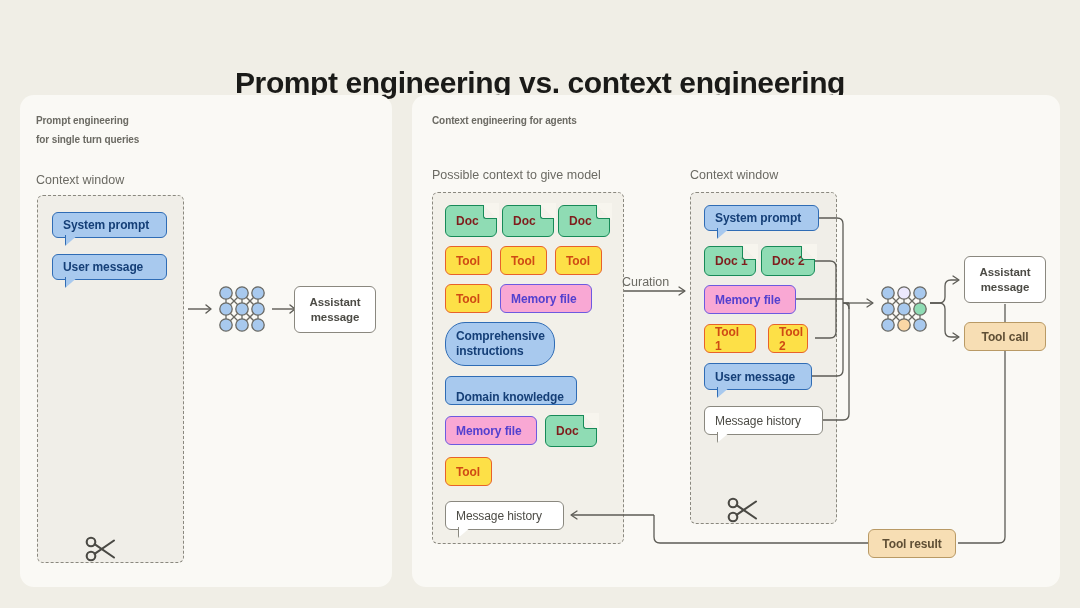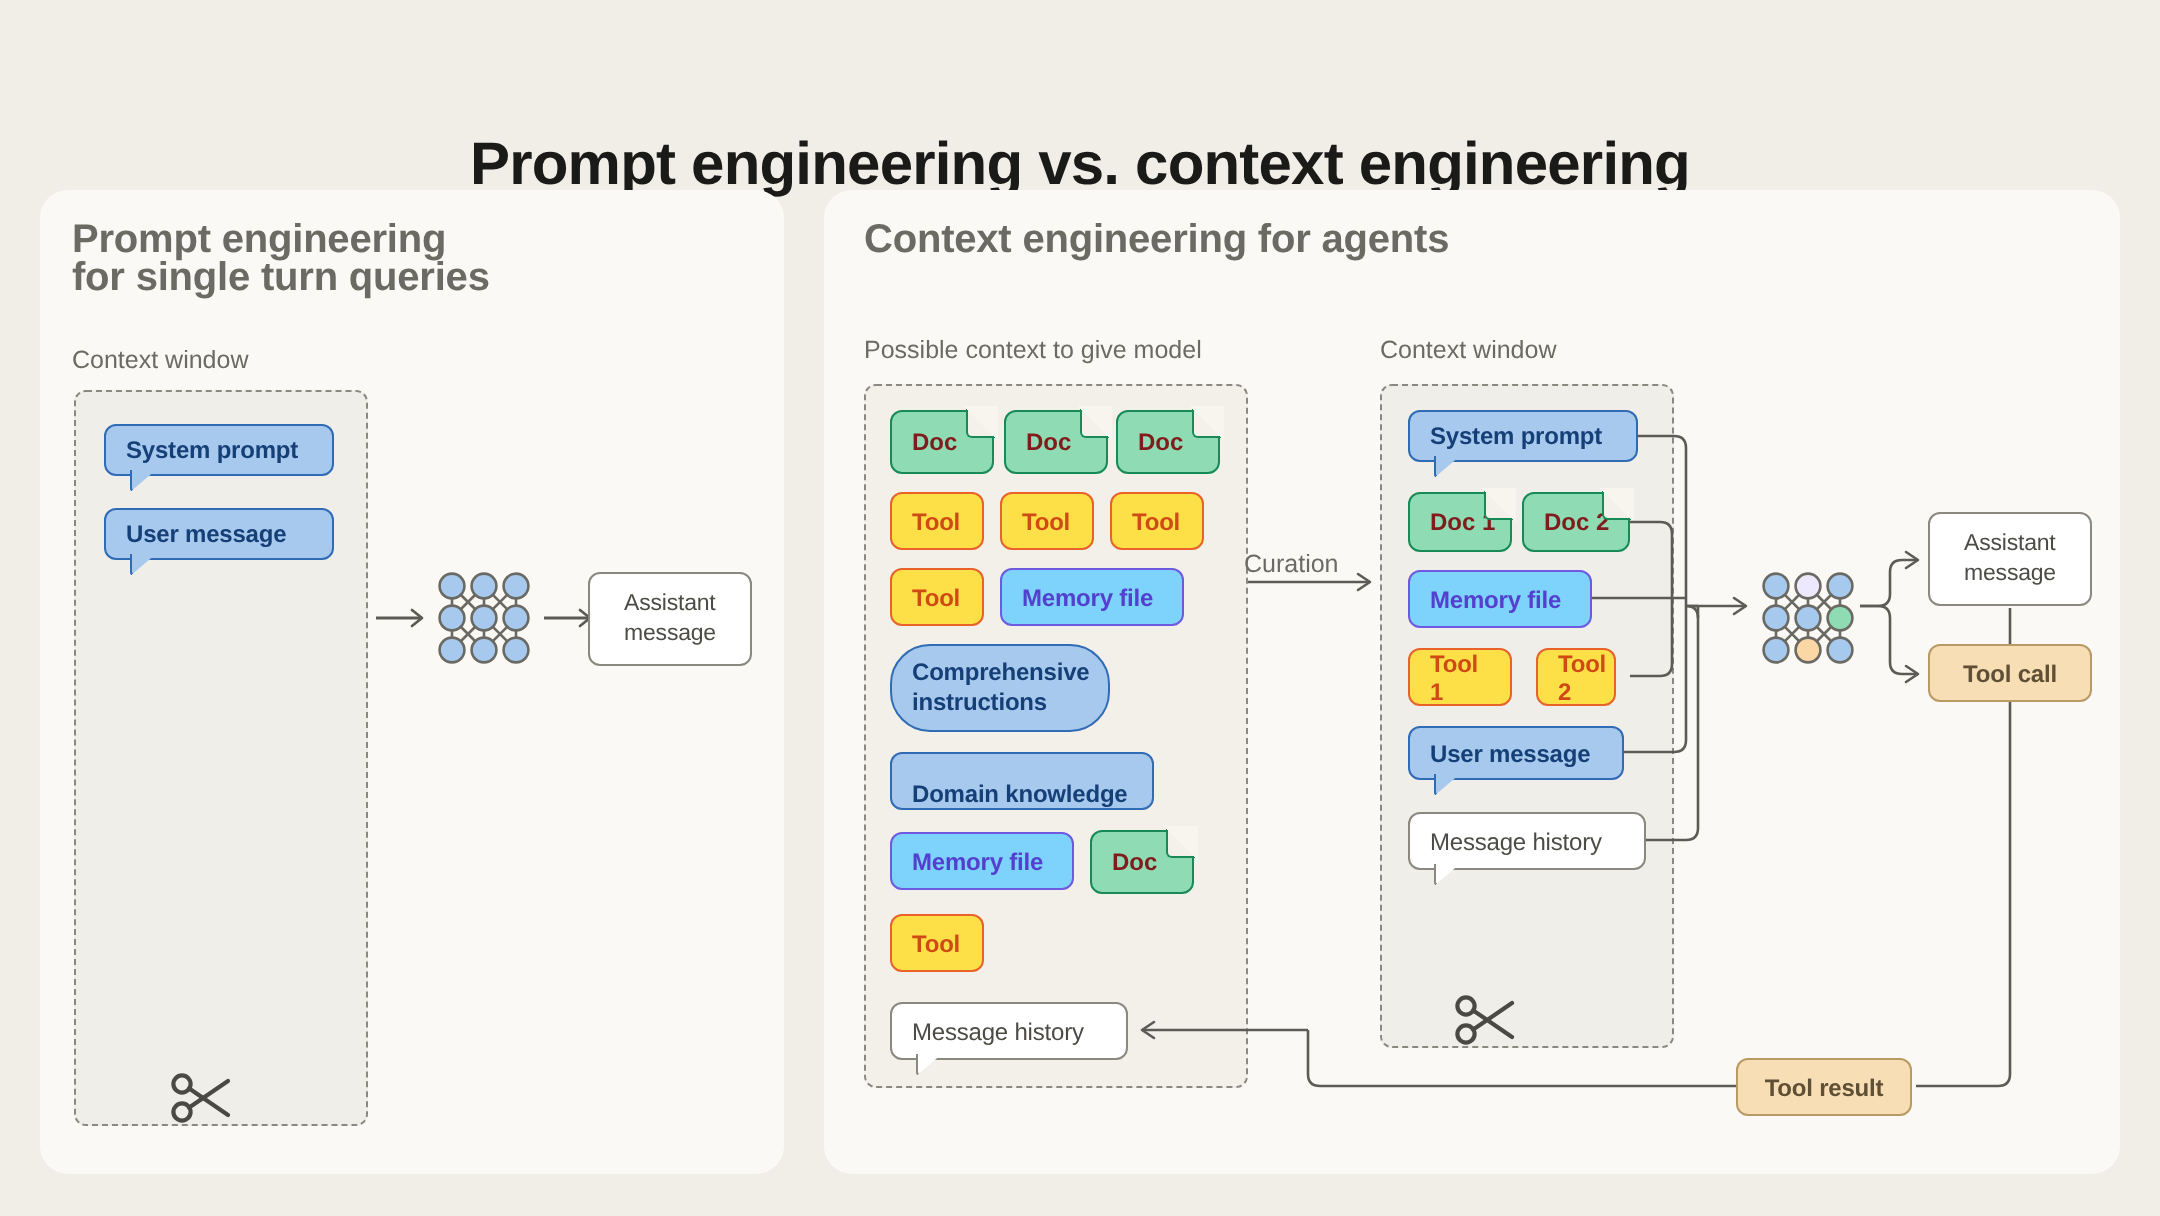--- a/index.html
+++ b/index.html
@@ -13,21 +13,21 @@
     position:absolute;top:26px;left:0;width:1080px;text-align:center;
     font-size:30px;font-weight:700;color:#1a1a18;letter-spacing:-0.4px;margin-top:40px;
   }
   .panel{
     position:absolute;background:#faf9f5;border-radius:14px;
   }
   #panel-left{left:20px;top:95px;width:372px;height:492px;}
   #panel-right{left:412px;top:95px;width:648px;height:492px;}
 
   .panel-title{
-    position:absolute;color:#6b6a63;font-weight:700;font-size:20px;
+    position:absolute;color:#6b6a63;font-weight:700;font-size:10px;
     letter-spacing:-0.1px;line-height:19px;white-space:pre-line;
   }
   .section-label{
     position:absolute;color:#6b6a63;font-weight:400;font-size:12.5px;
     letter-spacing:0px;
   }
 
   
   .ctxwin{
     position:absolute;border:1.6px dashed #8a887f;border-radius:6px;
@@ -38,24 +38,24 @@
     background:rgba(232,229,220,0.45);
   }
 
   
   .node{
     position:absolute;box-sizing:border-box;border-radius:6px;
     border-width:1.6px;border-style:solid;
     display:flex;align-items:center;justify-content:flex-start;
     font-weight:700;font-size:12px;padding:0 10px;letter-spacing:-0.1px;
   }
-  .node.center{justify-content:center;padding:0 8px;}
+  .node.center{justify-content:center;text-align:center;padding:0 8px;font-weight:bold;}
   .n-blue   {background:#a8c9ee;border-color:#2f6cb5;color:#153f77;}
   .n-orange {background:#fde047;border-color:#e8622a;color:#cf4a14;}
-  .n-purple {background:#7dd3fc;border-color:#6d5ae0;color:#5340cf;}
+  .n-purple {background:#f9a8d4;border-color:#6d5ae0;color:#5340cf;}
   .n-white  {background:#ffffff;border-color:#8a887f;color:#4c4b45;font-weight:400;}
   .n-tan    {background:#f7deb4;border-color:#b99a65;color:#5f4f35;}
 
   
   .bubble::after{
     content:"";position:absolute;left:12px;bottom:-9px;
     width:12px;height:10px;background:inherit;
     border-left:1.6px solid;border-bottom:1.6px solid;
     border-color:inherit;
     border-bottom-left-radius:2px;

